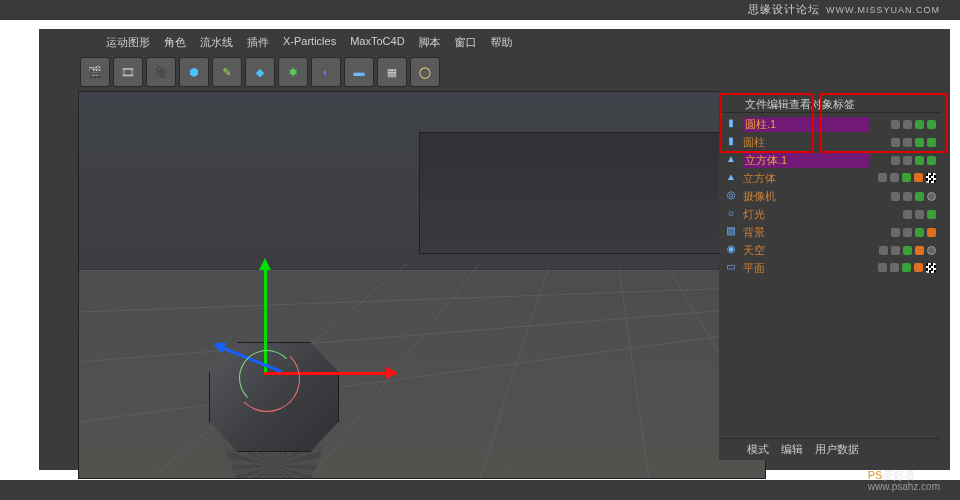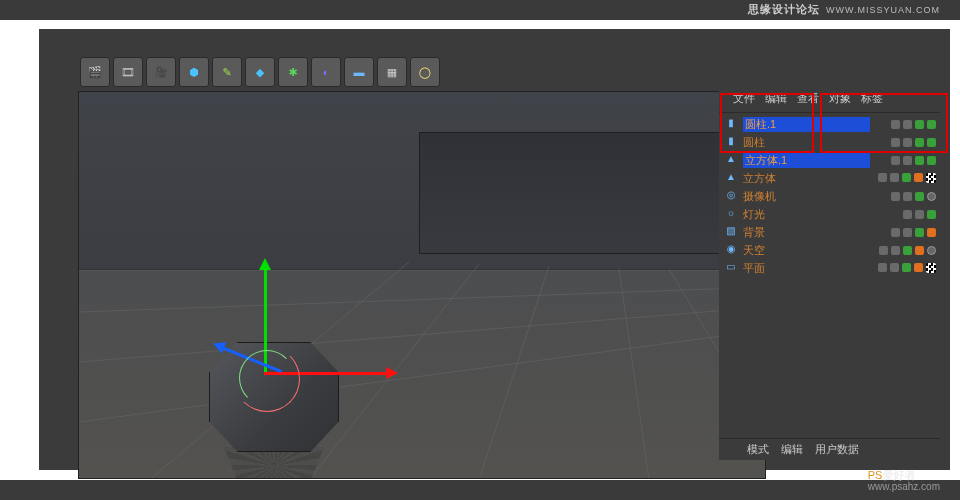--- a/index.html
+++ b/index.html
@@ -21,48 +21,59 @@
 .arrow-y{position:absolute;left:60px;top:0;width:3px;height:110px;background:#00e000}
 .arrow-y::before{content:"";position:absolute;left:-5px;top:-10px;border:6px solid transparent;border-bottom:12px solid #00e000}
 .arrow-x{position:absolute;left:60px;top:110px;width:130px;height:3px;background:#ff1010}
 .arrow-x::after{content:"";position:absolute;right:-10px;top:-5px;border:6px solid transparent;border-left:12px solid #ff1010}
 .arrow-z{position:absolute;left:10px;top:95px;width:70px;height:3px;background:#1560ff;transform:rotate(22deg)}
 .arrow-z::before{content:"";position:absolute;left:-10px;top:-5px;border:6px solid transparent;border-right:12px solid #1560ff}
 .circ{position:absolute;left:35px;top:88px;width:56px;height:56px;border:1px solid #7ee07e;border-radius:50%;border-right-color:transparent;border-bottom-color:transparent}
 .circ2{position:absolute;left:30px;top:84px;width:66px;height:66px;border:1px solid #ff7070;border-radius:50%;border-left-color:transparent;border-top-color:transparent}
 .diag{position:absolute;left:0px;top:-90px;width:1px;height:500px;background:#eee;transform:rotate(18deg);transform-origin:top}
 .side{position:absolute;right:10px;top:62px;width:221px;bottom:10px;background:#3b3b3b}
-.tabs{display:flex;gap:10px;height:22px;align-items:flex-start;padding-left:14px;border-bottom:1px solid #2a2a2a}
+.tabs{display:flex;gap:0;height:22px;align-items:flex-end;padding-left:26px;border-bottom:1px solid #2a2a2a}
 .om{padding:2px 0}
 .row{display:flex;align-items:center;height:18px;padding-left:4px;position:relative}
 .row .ic{width:16px;height:14px;display:inline-block;margin-right:4px;text-align:center;font-size:10px}
 .row .nm{flex:1;color:#d08030}
-.row .nm.sel{background:#1d4ed8;color:#f0a040;padding:0 2px}
+.row .nm.sel{background:#701a75;color:#f0a040;padding:0 2px}
 .row .dots{display:flex;gap:3px;width:70px;justify-content:flex-end;padding-right:4px}
 .dot{width:9px;height:9px;border-radius:2px}
 .dg{background:#6a6a6a}.dgn{background:#3aa03a}.do{background:#e07020}.dn{background:#666;border:1px solid #999;border-radius:50%}
 .chk{width:10px;height:10px;background:repeating-conic-gradient(#fff 0 25%,#000 0 50%) 0 0/5px 5px}
 .redbox{position:absolute;border:2px solid #e00000;pointer-events:none}
 .rb1{right:136px;top:64px;width:94px;height:60px}
 .rb2{right:2px;top:64px;width:128px;height:60px}
 .bot-tabs{position:absolute;bottom:0;left:0;right:0;height:22px;display:flex;gap:12px;align-items:center;padding-left:28px;border-top:1px solid #2a2a2a}
 .wm-top{position:absolute;right:20px;top:2px;font-size:12px;color:#dcdcdc;letter-spacing:1px}
-.wm-top b{font-weight:700}
+.wm-top b{font-weight:400}
 .wm-top i{font-style:normal;font-size:9px;color:#bbb;margin-left:6px}
 .wm-bot{position:absolute;right:20px;bottom:8px;font-size:16px;color:#e8e8e8;font-weight:normal}
 .wm-bot span{color:#e09020}
 .wm-bot i{font-style:normal;font-size:10px;color:#999;display:block;text-align:right;margin-top:-2px}
 svg.grid{position:absolute;inset:0;width:100%;height:100%;pointer-events:none}
 </style>
 </head>
 <body>
 
 <div class="canvas-frame">
   <div class="inner">
 
+    <div class="menubar">
+        <span>运动图形</span>
+        <span>角色</span>
+        <span>流水线</span>
+        <span>插件</span>
+        <span>X-Particles</span>
+        <span>MaxToC4D</span>
+        <span>脚本</span>
+        <span>窗口</span>
+        <span>帮助</span>
+      </div>
 
     <div class="toolbar">
       <div class="tbtn">🎬</div>
       <div class="tbtn">🎞</div>
       <div class="tbtn">🎥</div>
       <div class="tbtn" style="color:#4ac3ff">⬢</div>
       <div class="tbtn" style="color:#9edb4f">✎</div>
       <div class="tbtn" style="color:#4ac3ff">◆</div>
       <div class="tbtn" style="color:#5bd65b">✱</div>
       <div class="tbtn" style="color:#7e6bff">◐</div>

